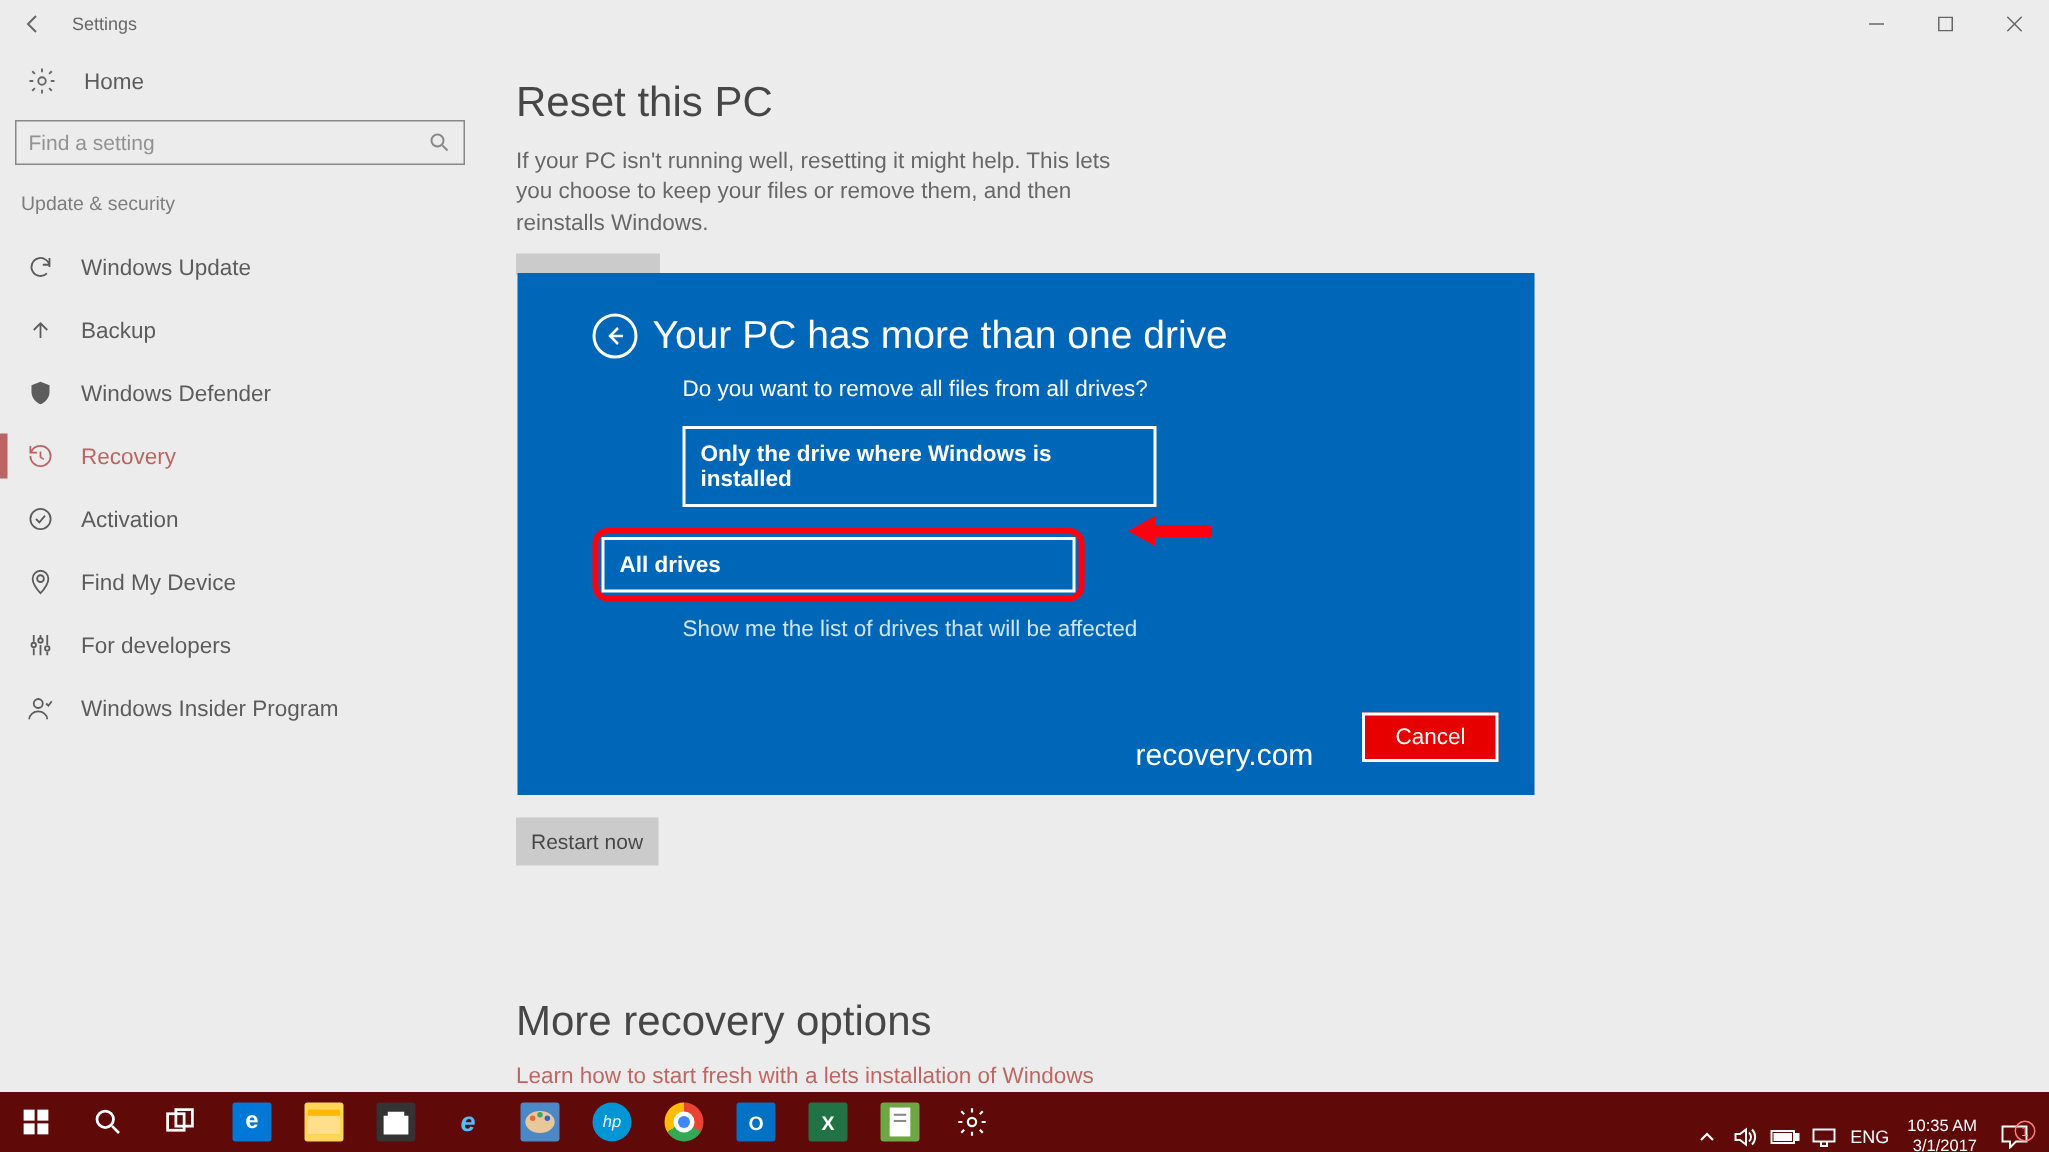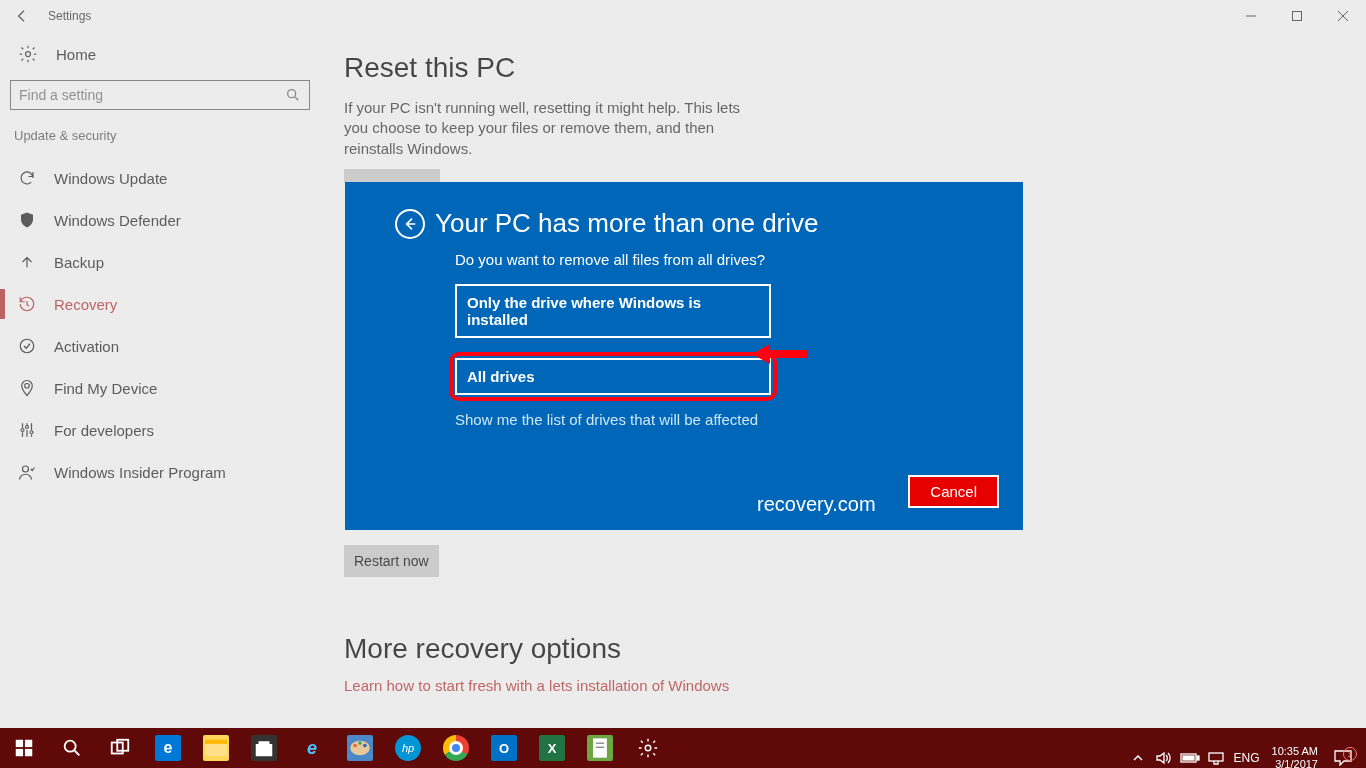--- a/index.html
+++ b/index.html
@@ -26,36 +26,36 @@
   .navitem { display:flex; align-items:center; gap:18px; padding: 12px 8px; font-size:15px; color:#222; position:relative;}
   .navitem.active { color:#b52e2e; }
   .navitem.active::before { content:""; position:absolute; left:-10px; top:6px; bottom:6px; width:5px; background:#b52e2e; }
   .navitem svg { width:18px; height:18px; flex-shrink:0; }
 
   .main { flex:1; padding: 20px 0 0 24px; }
   .main h1 { font-size:28px; font-weight:400; margin-bottom:14px;}
   .main p.desc { font-size:15px; color:#333; max-width:420px; line-height:1.35; margin-bottom:10px;}
   .graybtn-stub { width:96px; height:14px; background:#ccc; margin-bottom:4px;}
   .btn-gray { background:#ccc; border:none; padding:8px 10px; font-size:14px; display:inline-block; margin-top:8px;}
-  .more-h { font-size:28px; font-weight:400; margin-top:56px; margin-bottom:12px;}
+  .more-h { font-size:28px; font-weight:400; margin-top:88px; margin-bottom:12px;}
   .link-red { color:#b9322e; font-size:15px; text-decoration:none; }
 
   
   .dim { position:absolute; inset:0; background:rgba(200,200,200,0.35); pointer-events:none; }
   .settings-body { position:relative; z-index:0; height:100%; }
 
   
   .dialog { position:absolute; left:345px; top:182px; width:678px; height:348px; background:#0067b8; color:#fff; z-index:10; padding: 26px 24px 18px 50px; }
   .dialog .hdr { display:flex; align-items:center; gap:10px; }
   .dialog .hdr .circleback { width:30px; height:30px; border:2px solid #fff; border-radius:50%; display:flex; align-items:center; justify-content:center; flex-shrink:0;}
   .dialog .hdr .circleback svg{ width:16px; height:16px; }
   .dialog .hdr .dtitle { font-size:26px; font-weight:400; }
   .dialog .sub { margin: 12px 0 16px 60px; font-size:15px; }
   .opt { margin-left:60px; border:2px solid #fff; padding:8px 10px; width:316px; font-size:15px; font-weight:600; margin-bottom:14px;}
-  .ring { border:4px solid #ff0010; border-radius:10px; padding:2px; margin-left:54px; display:inline-block; margin-bottom:10px;}
+  .ring { border:4px solid #ff0010; border-radius:10px; padding:2px; display:inline-block; margin-bottom:10px;}
   .ring .opt { margin-left:0; margin-bottom:0; width:316px;}
   .arrow-ann { position:absolute; left:750px; top:340px; z-index:11;}
   .showme { margin-left:60px; font-size:15px; color:#cfe6f6; }
   .watermark { position:absolute; left:412px; bottom:14px; font-size:20px; color:#fff; }
   .cancel { position:absolute; right:24px; bottom:22px; background:#e60000; border:2px solid #fff; color:#fff; padding:6px 20px; font-size:15px; }
 
   
   .taskbar { position:absolute; left:0; right:0; bottom:0; height:40px; background:#5f0909; display:flex; align-items:center; color:#fff; }
   .tb-left { display:flex; align-items:center; height:100%; }
   .tb-item { width:48px; height:40px; display:flex; align-items:center; justify-content:center; }
@@ -119,30 +119,30 @@
       </div>
       <div class="group-label">Update &amp; security</div>
 
       <div class="navitem">
         <svg viewBox="0 0 24 24" fill="none" stroke="#222" stroke-width="1.6">
             <path d="M20 12a8 8 0 10-2.3 5.6M20 4v6h-6"></path>
           </svg>
         <span>Windows Update</span>
       </div>
       <div class="navitem">
+        <svg viewBox="0 0 24 24" fill="none" stroke="#222" stroke-width="1.6">
+            <path d="M12 19V6M6 12l6-6 6 6"></path>
+          </svg>
+        <span>Backup</span>
+      </div>
+      <div class="navitem">
         <svg viewBox="0 0 24 24" fill="#222">
             <path d="M12 2l8 3v6c0 5-3.5 9-8 11-4.5-2-8-6-8-11V5l8-3z"></path>
           </svg>
         <span>Windows Defender</span>
-      </div>
-      <div class="navitem">
-        <svg viewBox="0 0 24 24" fill="none" stroke="#222" stroke-width="1.6">
-            <path d="M12 19V6M6 12l6-6 6 6"></path>
-          </svg>
-        <span>Backup</span>
       </div>
       <div class="navitem active">
         <svg viewBox="0 0 24 24" fill="none" stroke="#b52e2e" stroke-width="1.6">
             <path d="M3 12a9 9 0 109-9 9 9 0 00-8.5 6M3 3v6h6"></path>
             <path d="M12 8v5l3 2"></path>
           </svg>
         <span>Recovery</span>
       </div>
       <div class="navitem">
         <svg viewBox="0 0 24 24" fill="none" stroke="#222" stroke-width="1.6">

